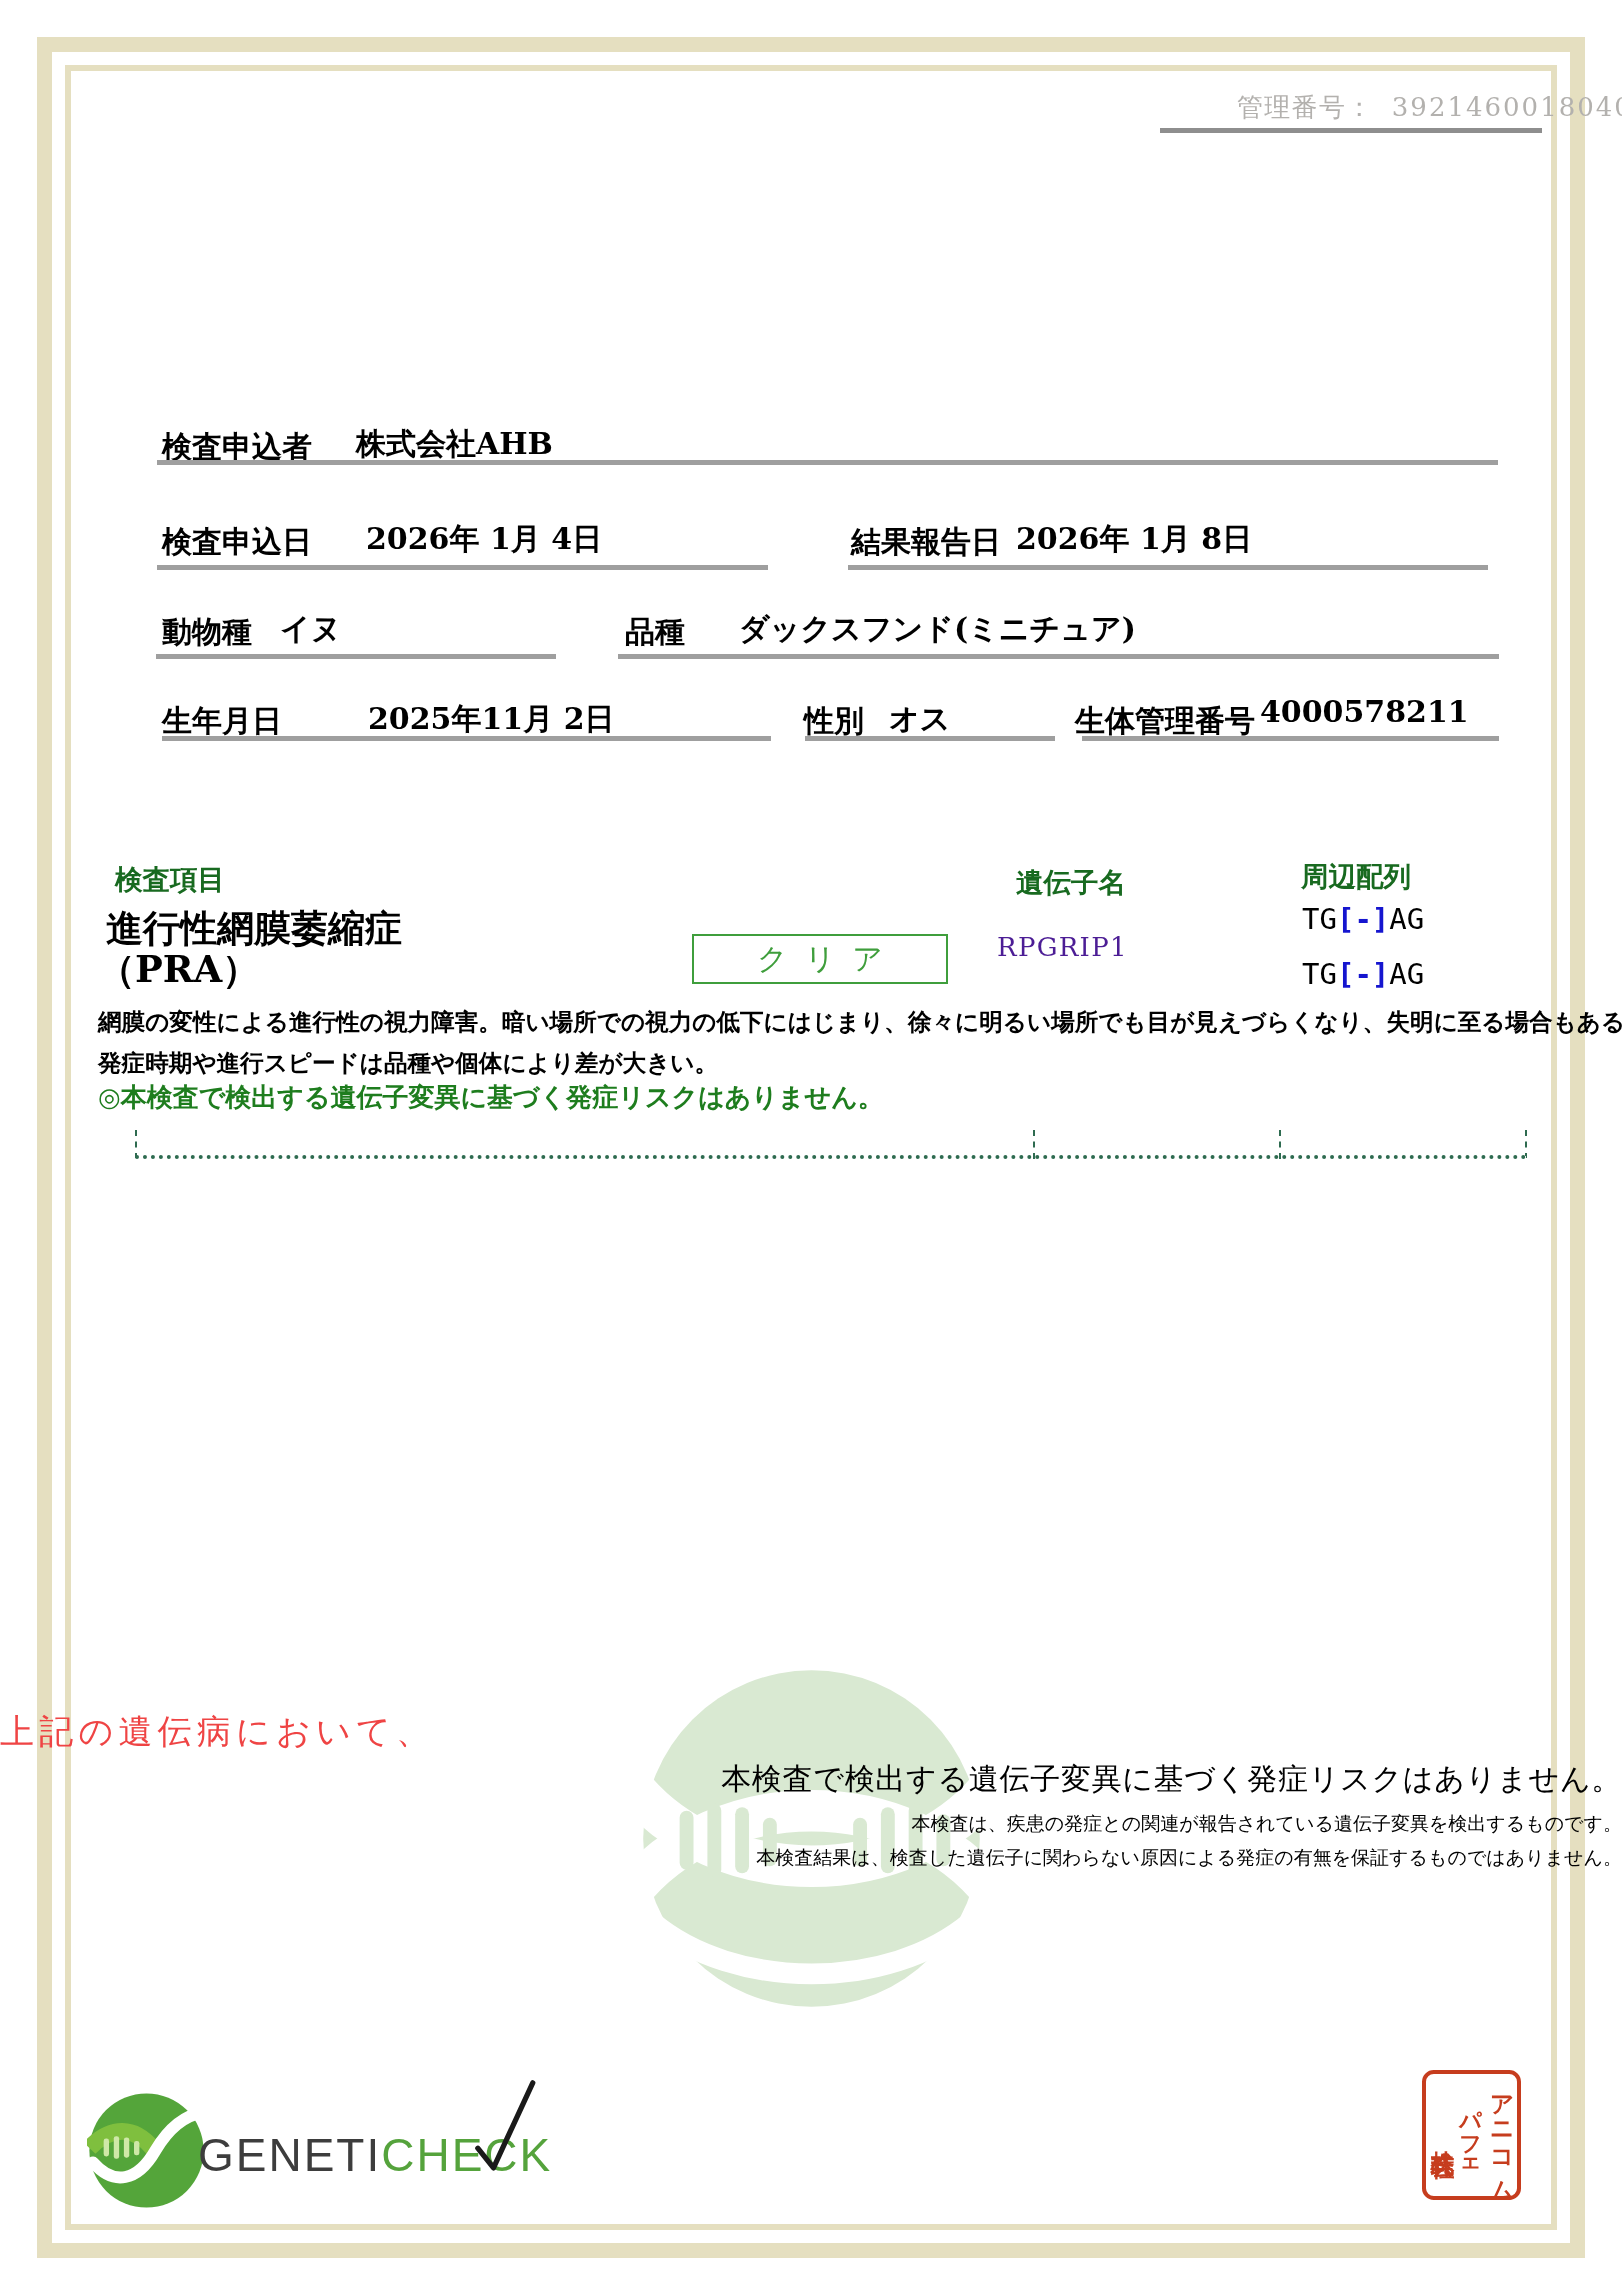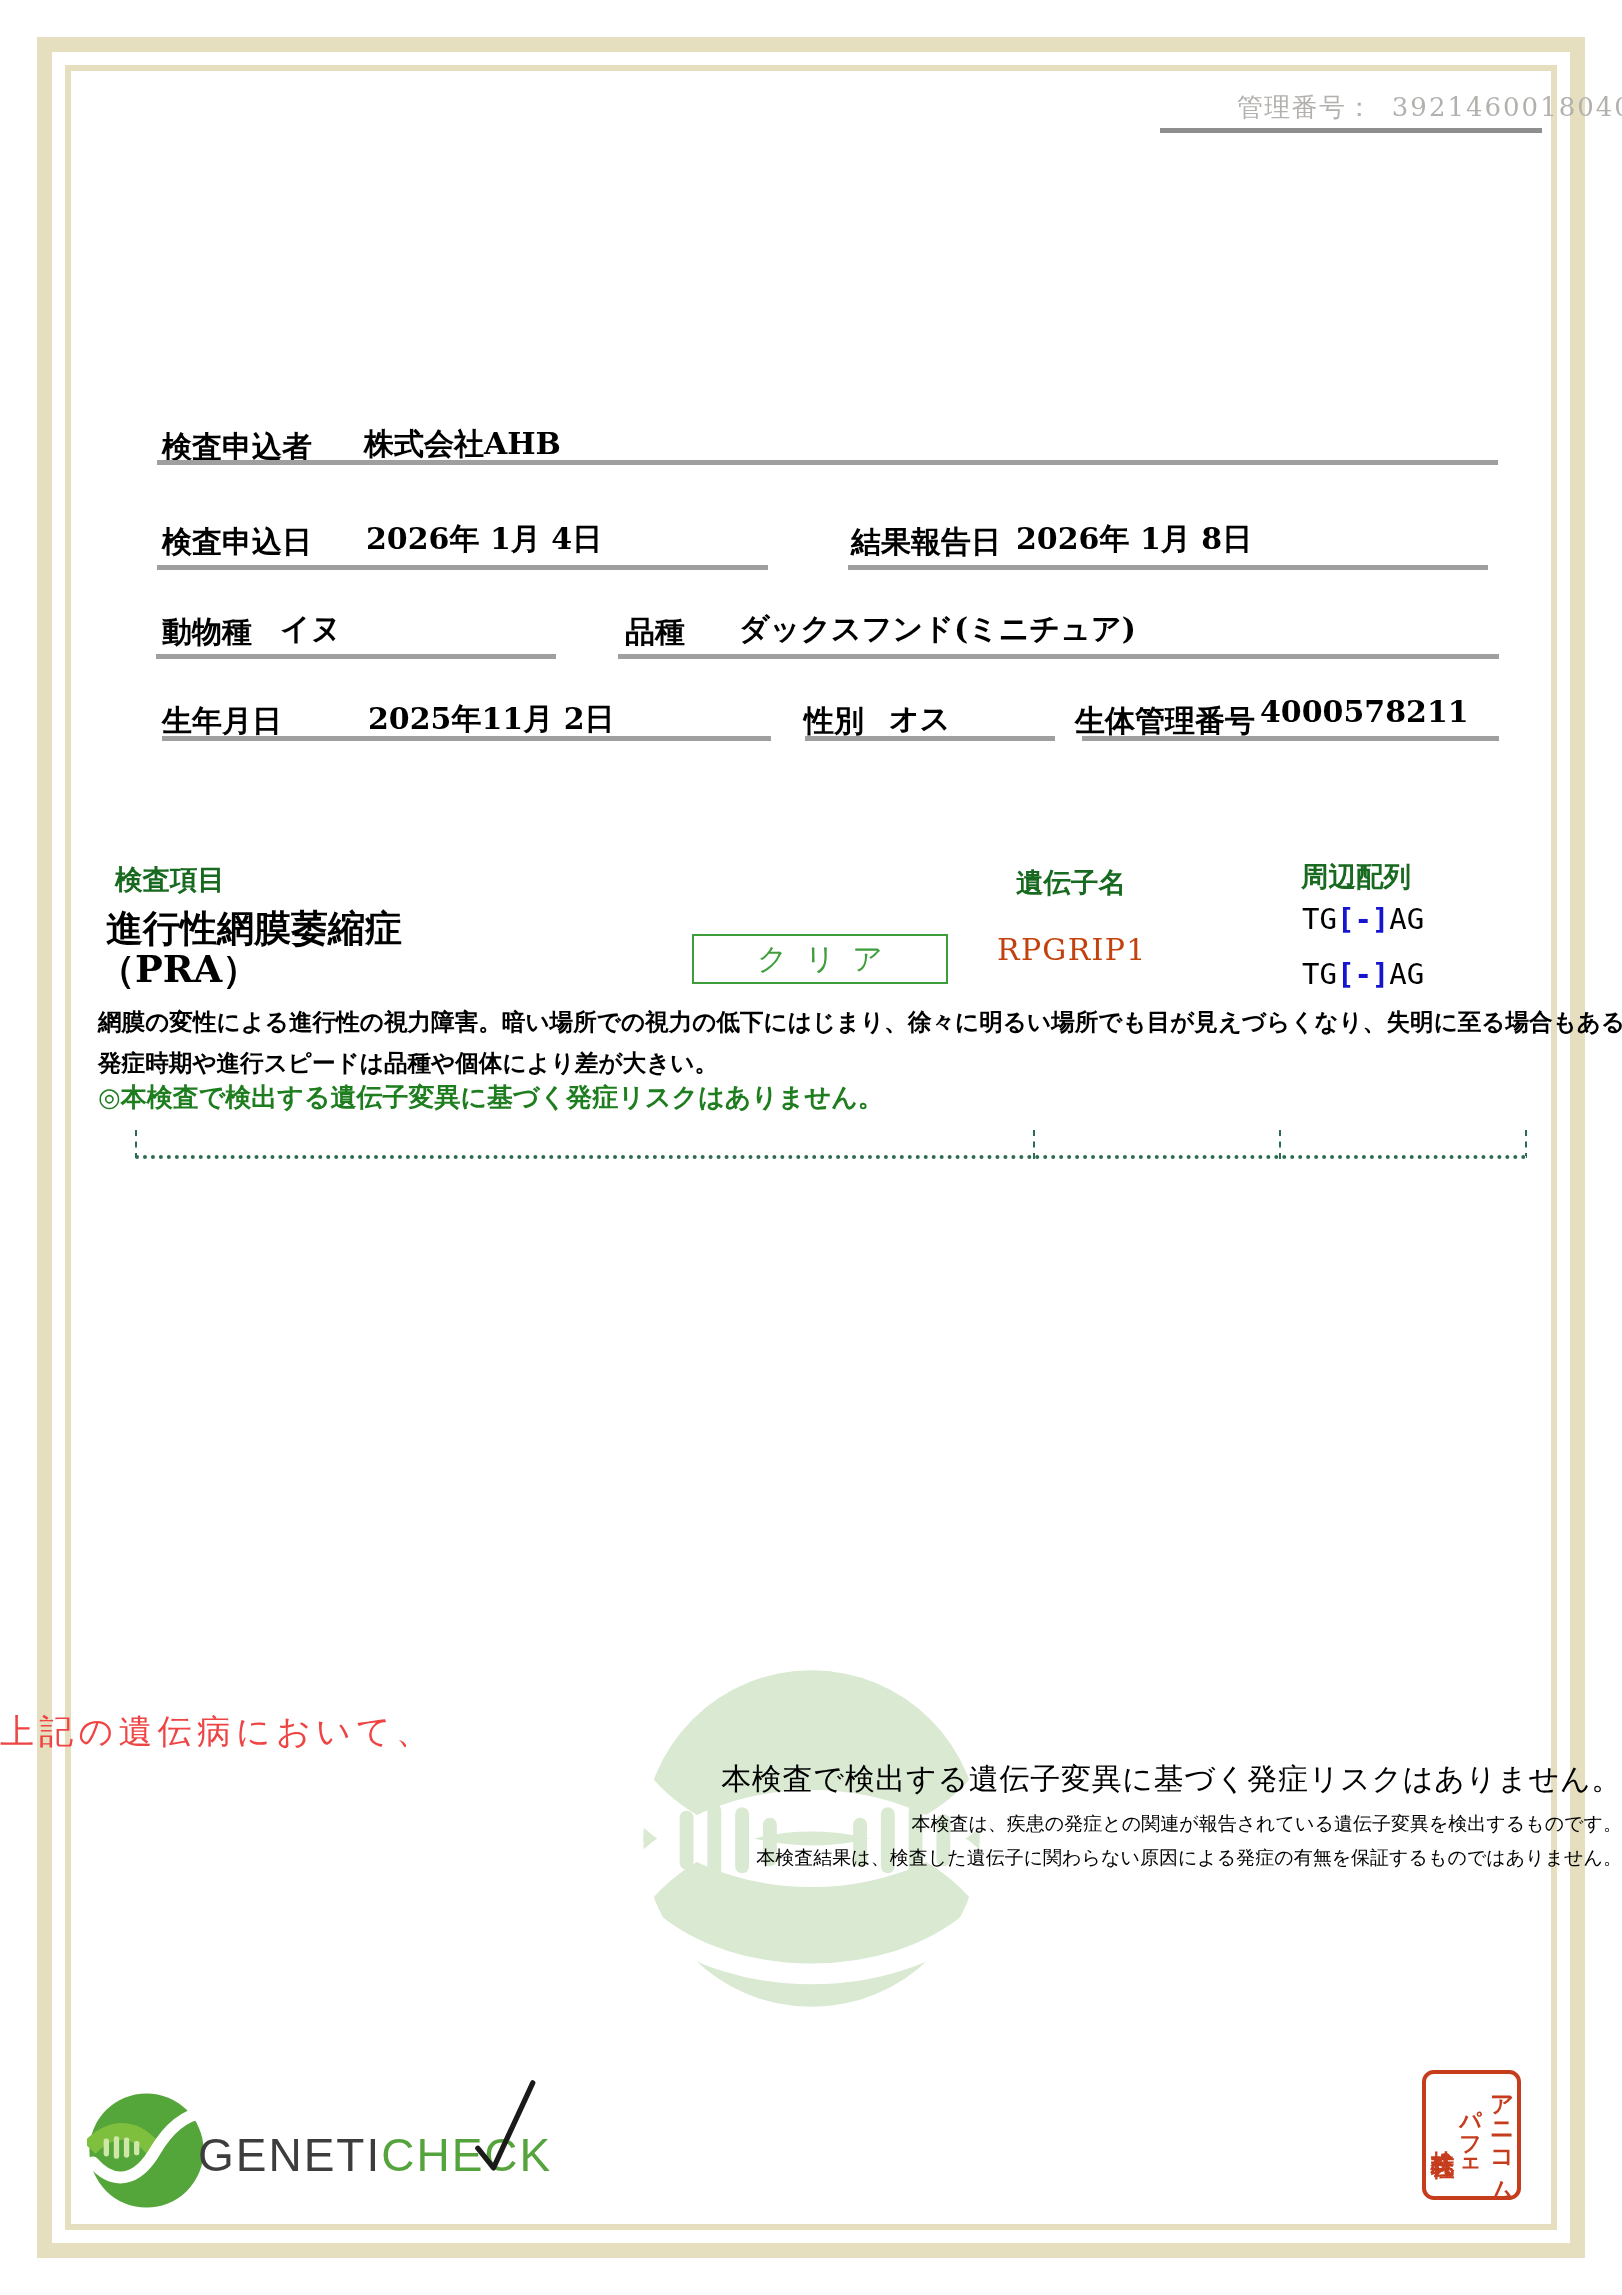--- a/index.html
+++ b/index.html
@@ -23,21 +23,21 @@
   
   .flabel { font-size:30px; font-weight:700; color:#000; white-space:nowrap; }
   .fvalue { font-size:30px; font-weight:600; color:#000; white-space:nowrap; }
   .gline { height:5.2px; background:#9f9f9f; }
   
   .sec-header { font-size:27.5px; font-weight:700; color:#186a20; white-space:nowrap; }
   .disease { font-size:37px; font-weight:700; color:#000; white-space:nowrap; }
   .result-box { top:934px; left:692px; width:256px; height:50px; border:2.6px solid #3f9e3c;
     text-align:center; line-height:46px; font-size:30px; color:#3f9e3c;
     letter-spacing:17px; text-indent:17px; white-space:nowrap; }
-  .gene-name { top:932px; left:997px; font-size:30px; color:#c2410c; letter-spacing:1.3px; white-space:nowrap; }
+  .gene-name { top:932px; left:997px; font-size:26px; color:#4c1d95; letter-spacing:1.3px; white-space:nowrap; }
   .seq { font-family:"DejaVu Sans Mono","Liberation Mono",monospace; font-size:29px; color:#000; white-space:nowrap; }
   .seq .variant { color:#1515cf; font-weight:700; }
   .desc { font-size:23.6px; font-weight:700; color:#000; white-space:nowrap; }
   .risk { top:1080px; left:98px; font-size:26px; font-weight:700; color:#1e7d1e; white-space:nowrap; }
   
   .dash-zone { top:1130px; left:135px; width:1392px; height:29.4px;
     border-bottom:4.6px dotted #2e6b50; border-left:2px dashed #2e6b50; border-right:2px dashed #2e6b50; }
   .dash-v { position:absolute; top:0; height:29.4px; width:0; border-left:2px dashed #2e6b50; }
   
   .sum1 { top:1709px; left:0; width:100%; text-align:left; font-size:34px; letter-spacing:5.2px;
@@ -88,21 +88,21 @@
     <rect x="172" y="86" width="8" height="30" rx="4" fill="#d9e9d2"></rect>
   </svg>
 
   <div class="abs mgmt ztext">
     <span>管理番号：</span><span class="num">392146001804056</span>
   </div>
   <div class="abs mgmt-line"></div>
 
 
   <div class="abs flabel" style="top:427px;left:162px;">検査申込者</div>
-  <div class="abs fvalue" style="top:424px;left:364px;text-align:right;">株式会社AHB</div>
+  <div class="abs fvalue" style="top:424px;left:356px;text-align:right;">株式会社AHB</div>
   <div class="abs gline" style="top:460px;left:157px;width:1341px;"></div>
 
   <div class="abs flabel" style="top:522px;left:162px;">検査申込日</div>
   <div class="abs fvalue" style="top:519px;left:366px;">2026年 1月 4日</div>
   <div class="abs flabel" style="top:522px;left:851px;">結果報告日</div>
   <div class="abs fvalue" style="top:519px;left:1016px;">2026年 1月 8日</div>
   <div class="abs gline" style="top:565px;left:157px;width:611px;"></div>
   <div class="abs gline" style="top:565px;left:848px;width:640px;"></div>
 
   <div class="abs flabel" style="top:612px;left:162px;">動物種</div>

